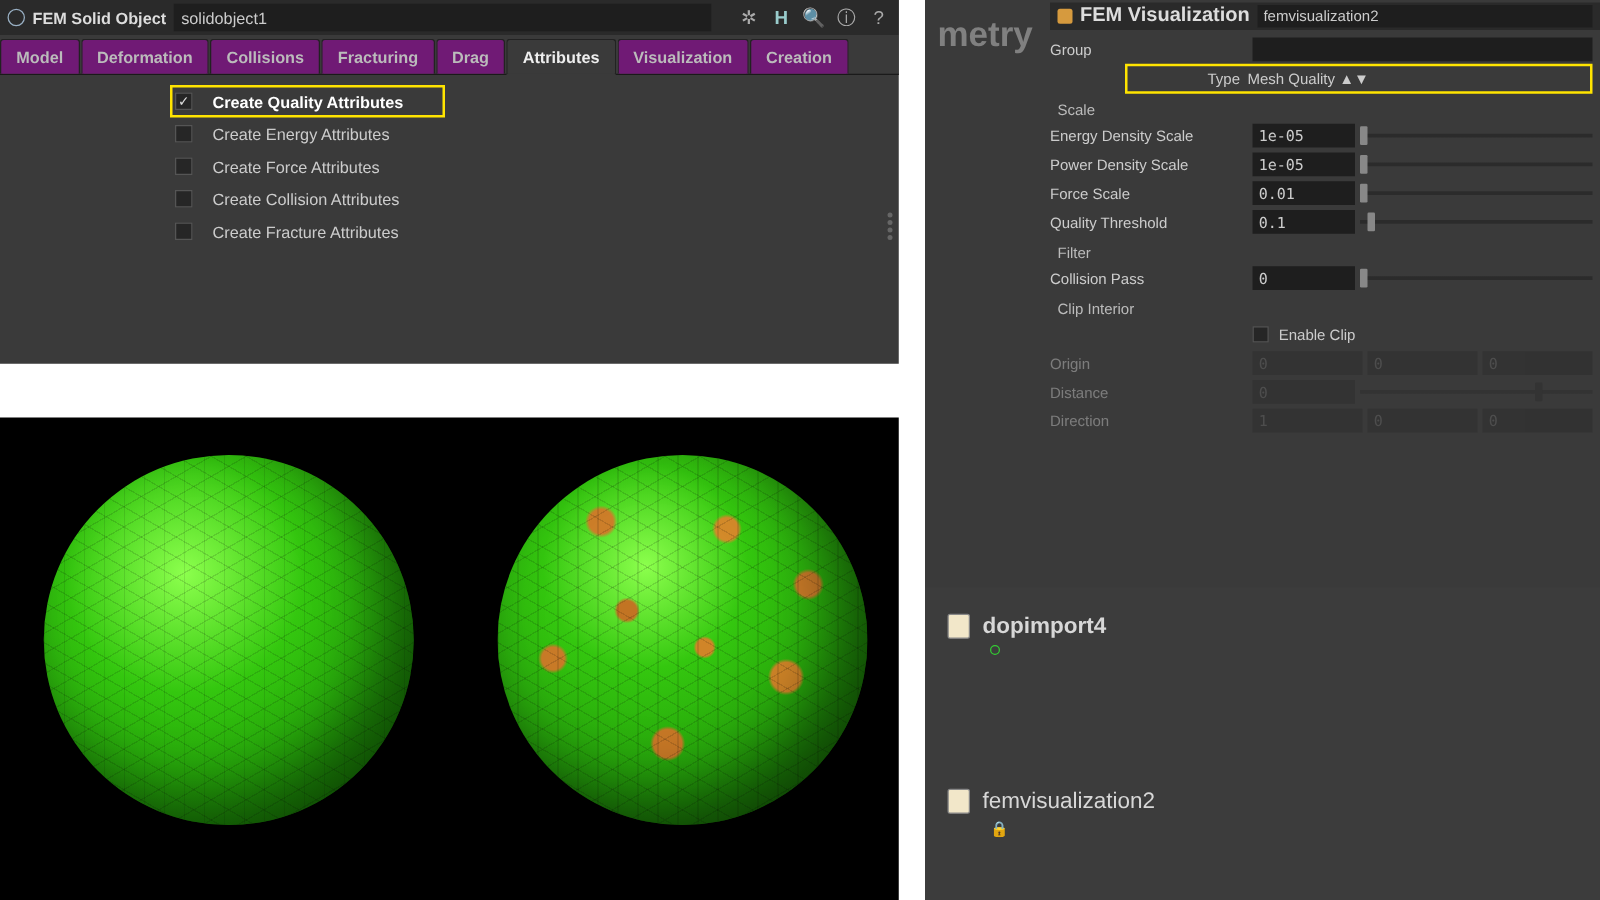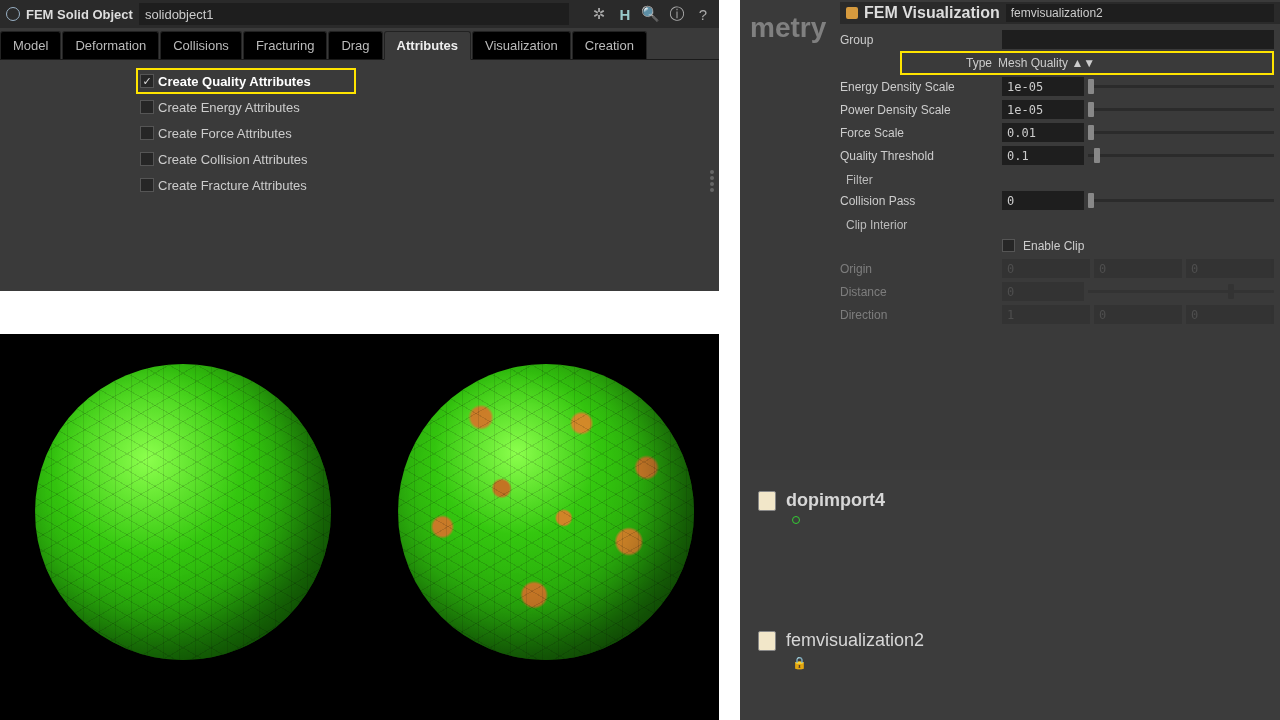--- a/index.html
+++ b/index.html
@@ -60,44 +60,45 @@
   .tabs {
     height: 32px;
     display: flex;
     align-items: flex-end;
     background: #3a3a3a;
     border-bottom: 1px solid #1a1a1a;
     padding-top: 6px;
   }
   .tab {
     padding: 6px 12px;
-    background: #000000;
+    background: #701a75;
     color: #bbb;
     border: 1px solid #222;
     border-bottom: none;
     margin-right: 1px;
     font-size: 13px;
     cursor: pointer;
     border-radius: 3px 3px 0 0;
+    font-weight: bold;
   }
   .tab.active {
     background: #3a3a3a;
     color: #eee;
     font-weight: bold;
     border-bottom: 1px solid #3a3a3a;
     position: relative; top: 1px;
   }
 
   .attr-body {
     padding: 8px 0 0 140px;
   }
   .attr-row {
     display: flex;
     align-items: center;
-    gap: 4px;
+    gap: 16px;
     height: 26px;
   }
   .attr-row.highlight {
     border: 2px solid #ffe400;
     padding: 0 8px 0 2px;
     margin-left: -4px;
     width: 220px;
     background: #3a3a3a;
   }
   .checkbox {
@@ -352,20 +353,21 @@
     </div>
 
     <div class="highlight-row">
       <span class="plabel">Type</span>
       <div class="pselect">
         <span>Mesh Quality</span>
         <span class="chev">▲▼</span>
       </div>
     </div>
 
+    <div class="section-label">Scale</div>
     <div id="row-eds">
         <div class="prow">
           <span class="plabel">Energy Density Scale</span>
           <input class="pinput short" value="1e-05" style="">
           <div class="slider">
             <div class="handle" style="left: 0%;"></div>
           </div>
         </div>
       </div>
     <div id="row-pds">

